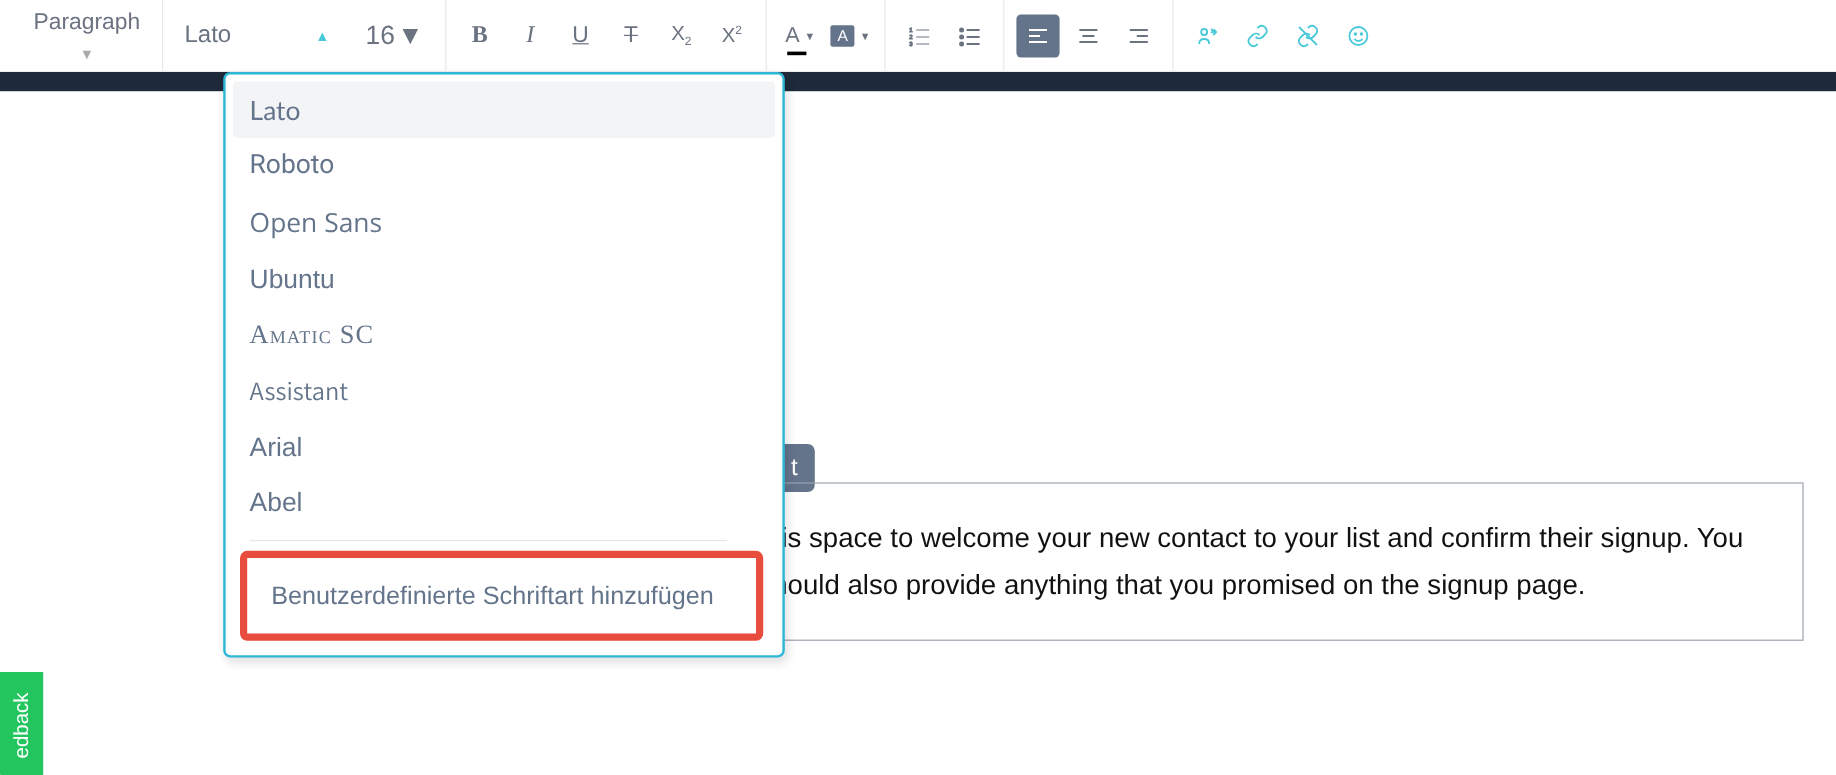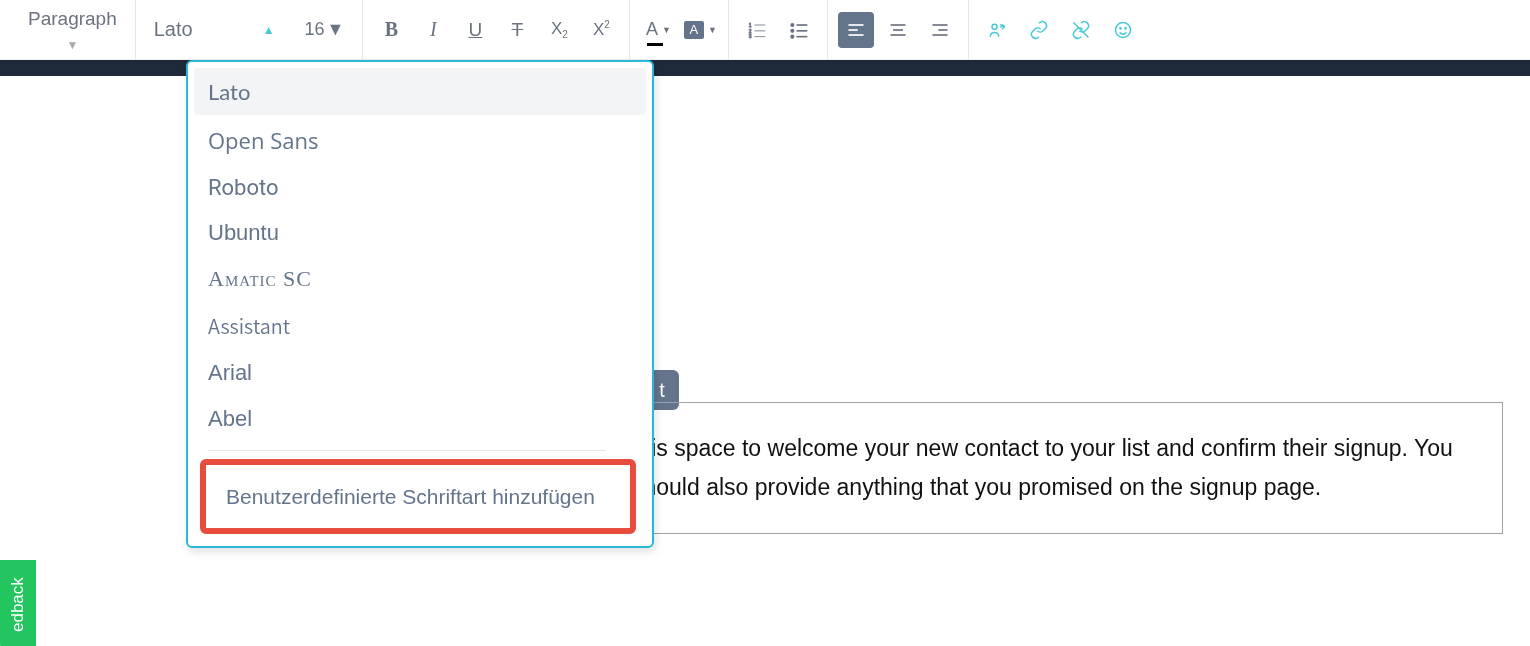--- a/index.html
+++ b/index.html
@@ -7,21 +7,21 @@
 
 .toolbar { height: 60px; background: #fff; display: flex; align-items: center; padding: 0 10px; border-bottom: 1px solid #eee; }
 .tool-group { display: flex; align-items: center; height: 100%; padding: 0 10px; border-right: 1px solid #e8e8e8; gap: 6px; }
 .tool-group:last-child { border-right: none; }
 
 .combo { display: flex; align-items: center; gap: 8px; color: #6b7280; font-size: 19px; cursor: pointer; padding: 4px 8px; flex-direction: column; }
 .combo .caret { font-size: 12px; color: #aaa; }
 
 .font-combo { display: flex; align-items: center; gap: 70px; color: #6b7280; font-size: 20px; cursor: pointer; padding: 4px 8px; }
 
-.size-combo { display: flex; align-items: center; gap: 2px; color: #6b7280; font-size: 18px; cursor: pointer; padding: 4px 8px; }
+.size-combo { display: flex; align-items: center; gap: 2px; color: #6b7280; font-size: 22px; cursor: pointer; padding: 4px 8px; }
 
 .icon-btn { width: 36px; height: 36px; display: flex; align-items: center; justify-content: center; cursor: pointer; color: #6b7280; border-radius: 4px; }
 .icon-btn.active { background: #64748b; color: #fff; }
 .icon-btn svg { width: 20px; height: 20px; }
 
 .dark-band { height: 16px; background: #1e2a3a; width: 100%; }
 
 .font-dropdown { position: absolute; top: 60px; left: 186px; width: 468px; height: 488px; background: #fff; border: 2px solid #2bb8d6; border-radius: 6px; box-shadow: 2px 4px 8px rgba(0,0,0,0.12); z-index: 50; display: flex; flex-direction: column; }
 .font-list { flex: 1; overflow-y: auto; padding: 6px 6px 0 6px; }
 .font-list::-webkit-scrollbar { width: 18px; }
@@ -193,22 +193,22 @@
     <span>t</span>
   </div>
   <div class="text-block">
     <span>this space to welcome your new contact to your list and confirm their signup. You should also provide anything that you promised on the signup page.</span>
   </div>
 </div>
 
 <div class="font-dropdown">
   <div class="font-list" id="font-list">
       <div class="font-item selected" style="font-family: Lato, sans-serif;">Lato</div>
+      <div class="font-item" style="font-family: Roboto, sans-serif;">Roboto</div>
       <div class="font-item" style="font-family: &quot;Open Sans&quot;, sans-serif;">Open Sans</div>
-      <div class="font-item" style="font-family: Roboto, sans-serif;">Roboto</div>
       <div class="font-item" style="font-family: Liberation Sans, sans-serif;">Ubuntu</div>
       <div class="font-item" style="font-variant:small-caps; letter-spacing:1px; font-family:serif;">Amatic SC</div>
       <div class="font-item" style="font-family: Assistant, sans-serif;">Assistant</div>
       <div class="font-item" style="font-family: 'Arial Narrow', sans-serif;">Arial</div>
       <div class="font-item" style="font-family: Arial, sans-serif;">Abel</div>
       <div class="font-divider"></div>
       <div class="font-add-highlight">
         <div class="font-add">Benutzerdefinierte Schriftart hinzufügen</div>
       </div>
     </div>

